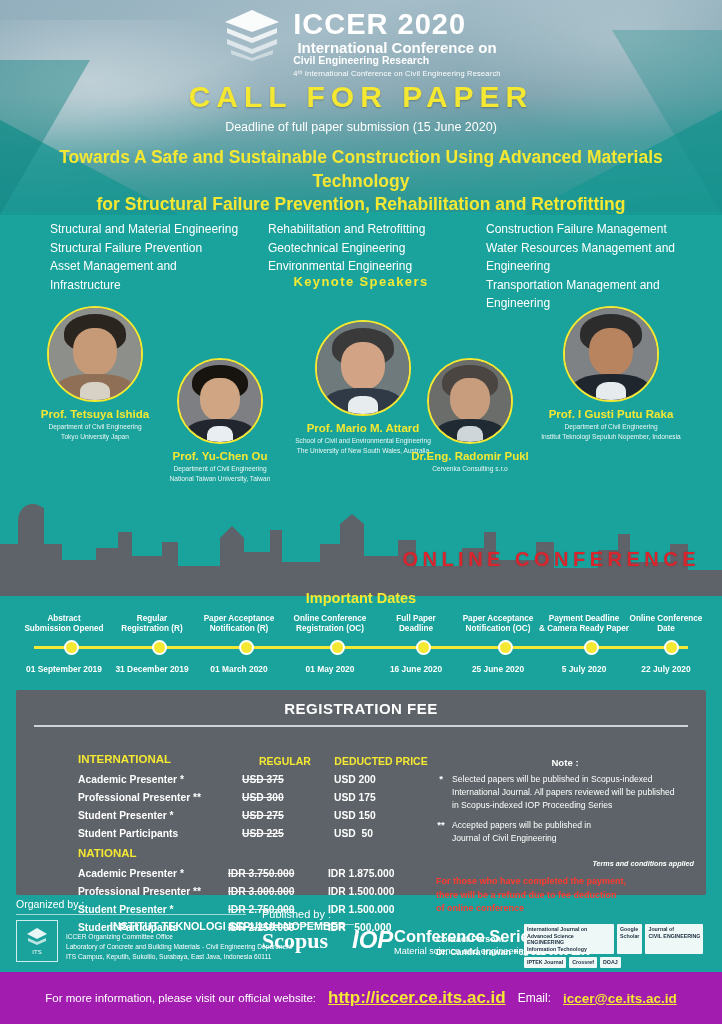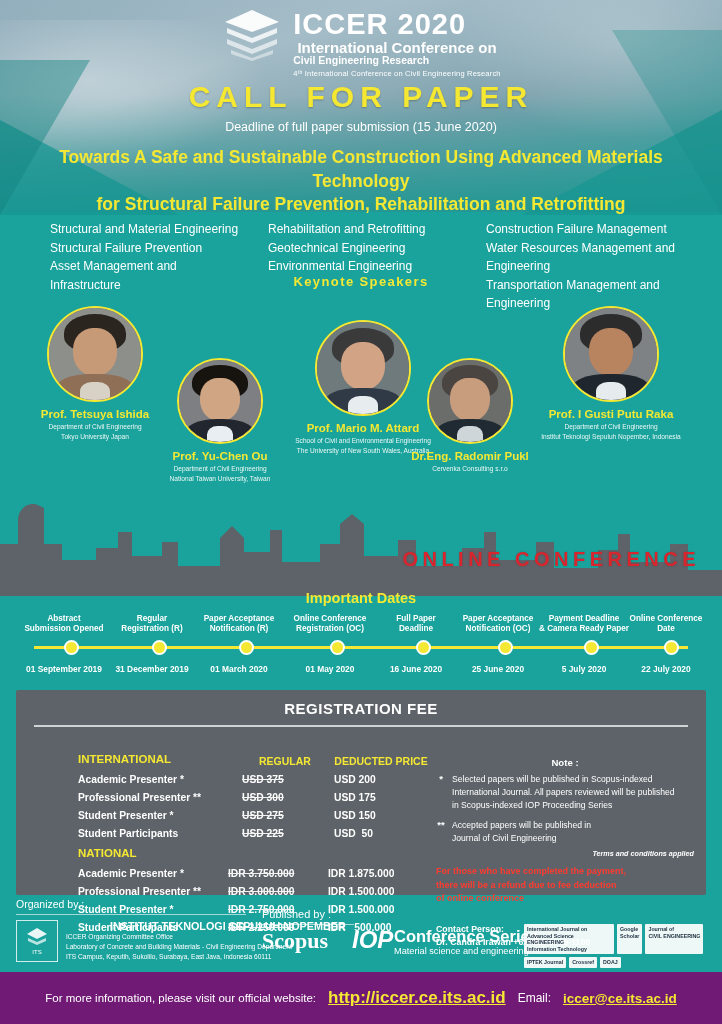--- a/index.html
+++ b/index.html
@@ -119,21 +119,21 @@
 
   .grp-title { color: #f5e832; font-size: 11.5px; font-weight: bold; }
   .fee-row { color: #ffffff; font-size: 10.3px; font-weight: bold; line-height: 1.72; }
   .strike { text-decoration: line-through; text-decoration-color: #f2f2f2; }
   .col-reg { color: #f5e832; font-size: 10.5px; font-weight: bold; }
   .col-ded { color: #f5e832; font-size: 10.5px; font-weight: bold; }
 
   .note-box { position: absolute; left: 420px; top: 30px; width: 258px; color: #ffffff; }
   .note-h { font-size: 9.6px; font-weight: bold; text-align: center; }
   .note-t { font-size: 8.6px; line-height: 1.5; }
-  .note-terms { font-size: 7.2px; font-style: italic; font-weight: bold; text-align: right; margin-top: 5px; }
+  .note-terms { font-size: 7.2px; font-style: italic; font-weight: bold; text-align: right; margin-top: 15px; }
   .note-red { color: #ff3b30; font-size: 9px; font-weight: bold; line-height: 1.45; margin-top: 7px; }
   .note-contact { font-size: 8.8px; font-weight: bold; line-height: 1.45; margin-top: 18px; }
 
   
   .org-band { position: absolute; left: 0; top: 896px; width: 722px; height: 76px; }
   .org-label { position: absolute; left: 16px; top: 2px; color: #ffffff; font-size: 10.5px; }
   .org-line { position: absolute; left: 16px; top: 18px; width: 230px; height: 1px; background: rgba(255,255,255,.6); }
   .its-logo {
     position: absolute; left: 16px; top: 24px; width: 42px; height: 42px;
     border: 1px solid rgba(255,255,255,.8); display: flex; flex-direction: column;
@@ -149,21 +149,21 @@
   .iop { position: absolute; left: 352px; top: 30px; color: #ffffff; font-size: 24px; font-weight: bold; font-style: italic; }
   .iop-c { position: absolute; left: 394px; top: 31px; color: #ffffff; font-size: 16.5px; font-weight: bold; }
   .iop-c2 { position: absolute; left: 394px; top: 50px; color: #ffffff; font-size: 9.2px; }
   .badges { position: absolute; left: 524px; top: 28px; width: 186px; display: flex; flex-wrap: wrap; gap: 3px; }
   .badge { background: rgba(255,255,255,.92); color: #234; font-size: 5.3px; padding: 2px 3px; border-radius: 1px; line-height: 1.25; font-weight: bold; }
   .badge.w { width: 90px; }
 
   
   .footer {
     position: absolute; left: 0; bottom: 0; width: 722px; height: 52px;
-    background: #701a75; display: flex; align-items: center; justify-content: center; gap: 12px;
+    background: #a21caf; display: flex; align-items: center; justify-content: center; gap: 12px;
   }
   .f-txt { color: #ffffff; font-size: 11.5px; }
   .f-url { color: #f5e832; font-size: 17px; font-weight: bold; }
   .f-mail { color: #f5e832; font-size: 13.5px; font-weight: bold; }
   .f-mail-label { color: #ffffff; font-size: 12px; }
 </style>
 </head>
 <body>
 
 <div class="poster">

